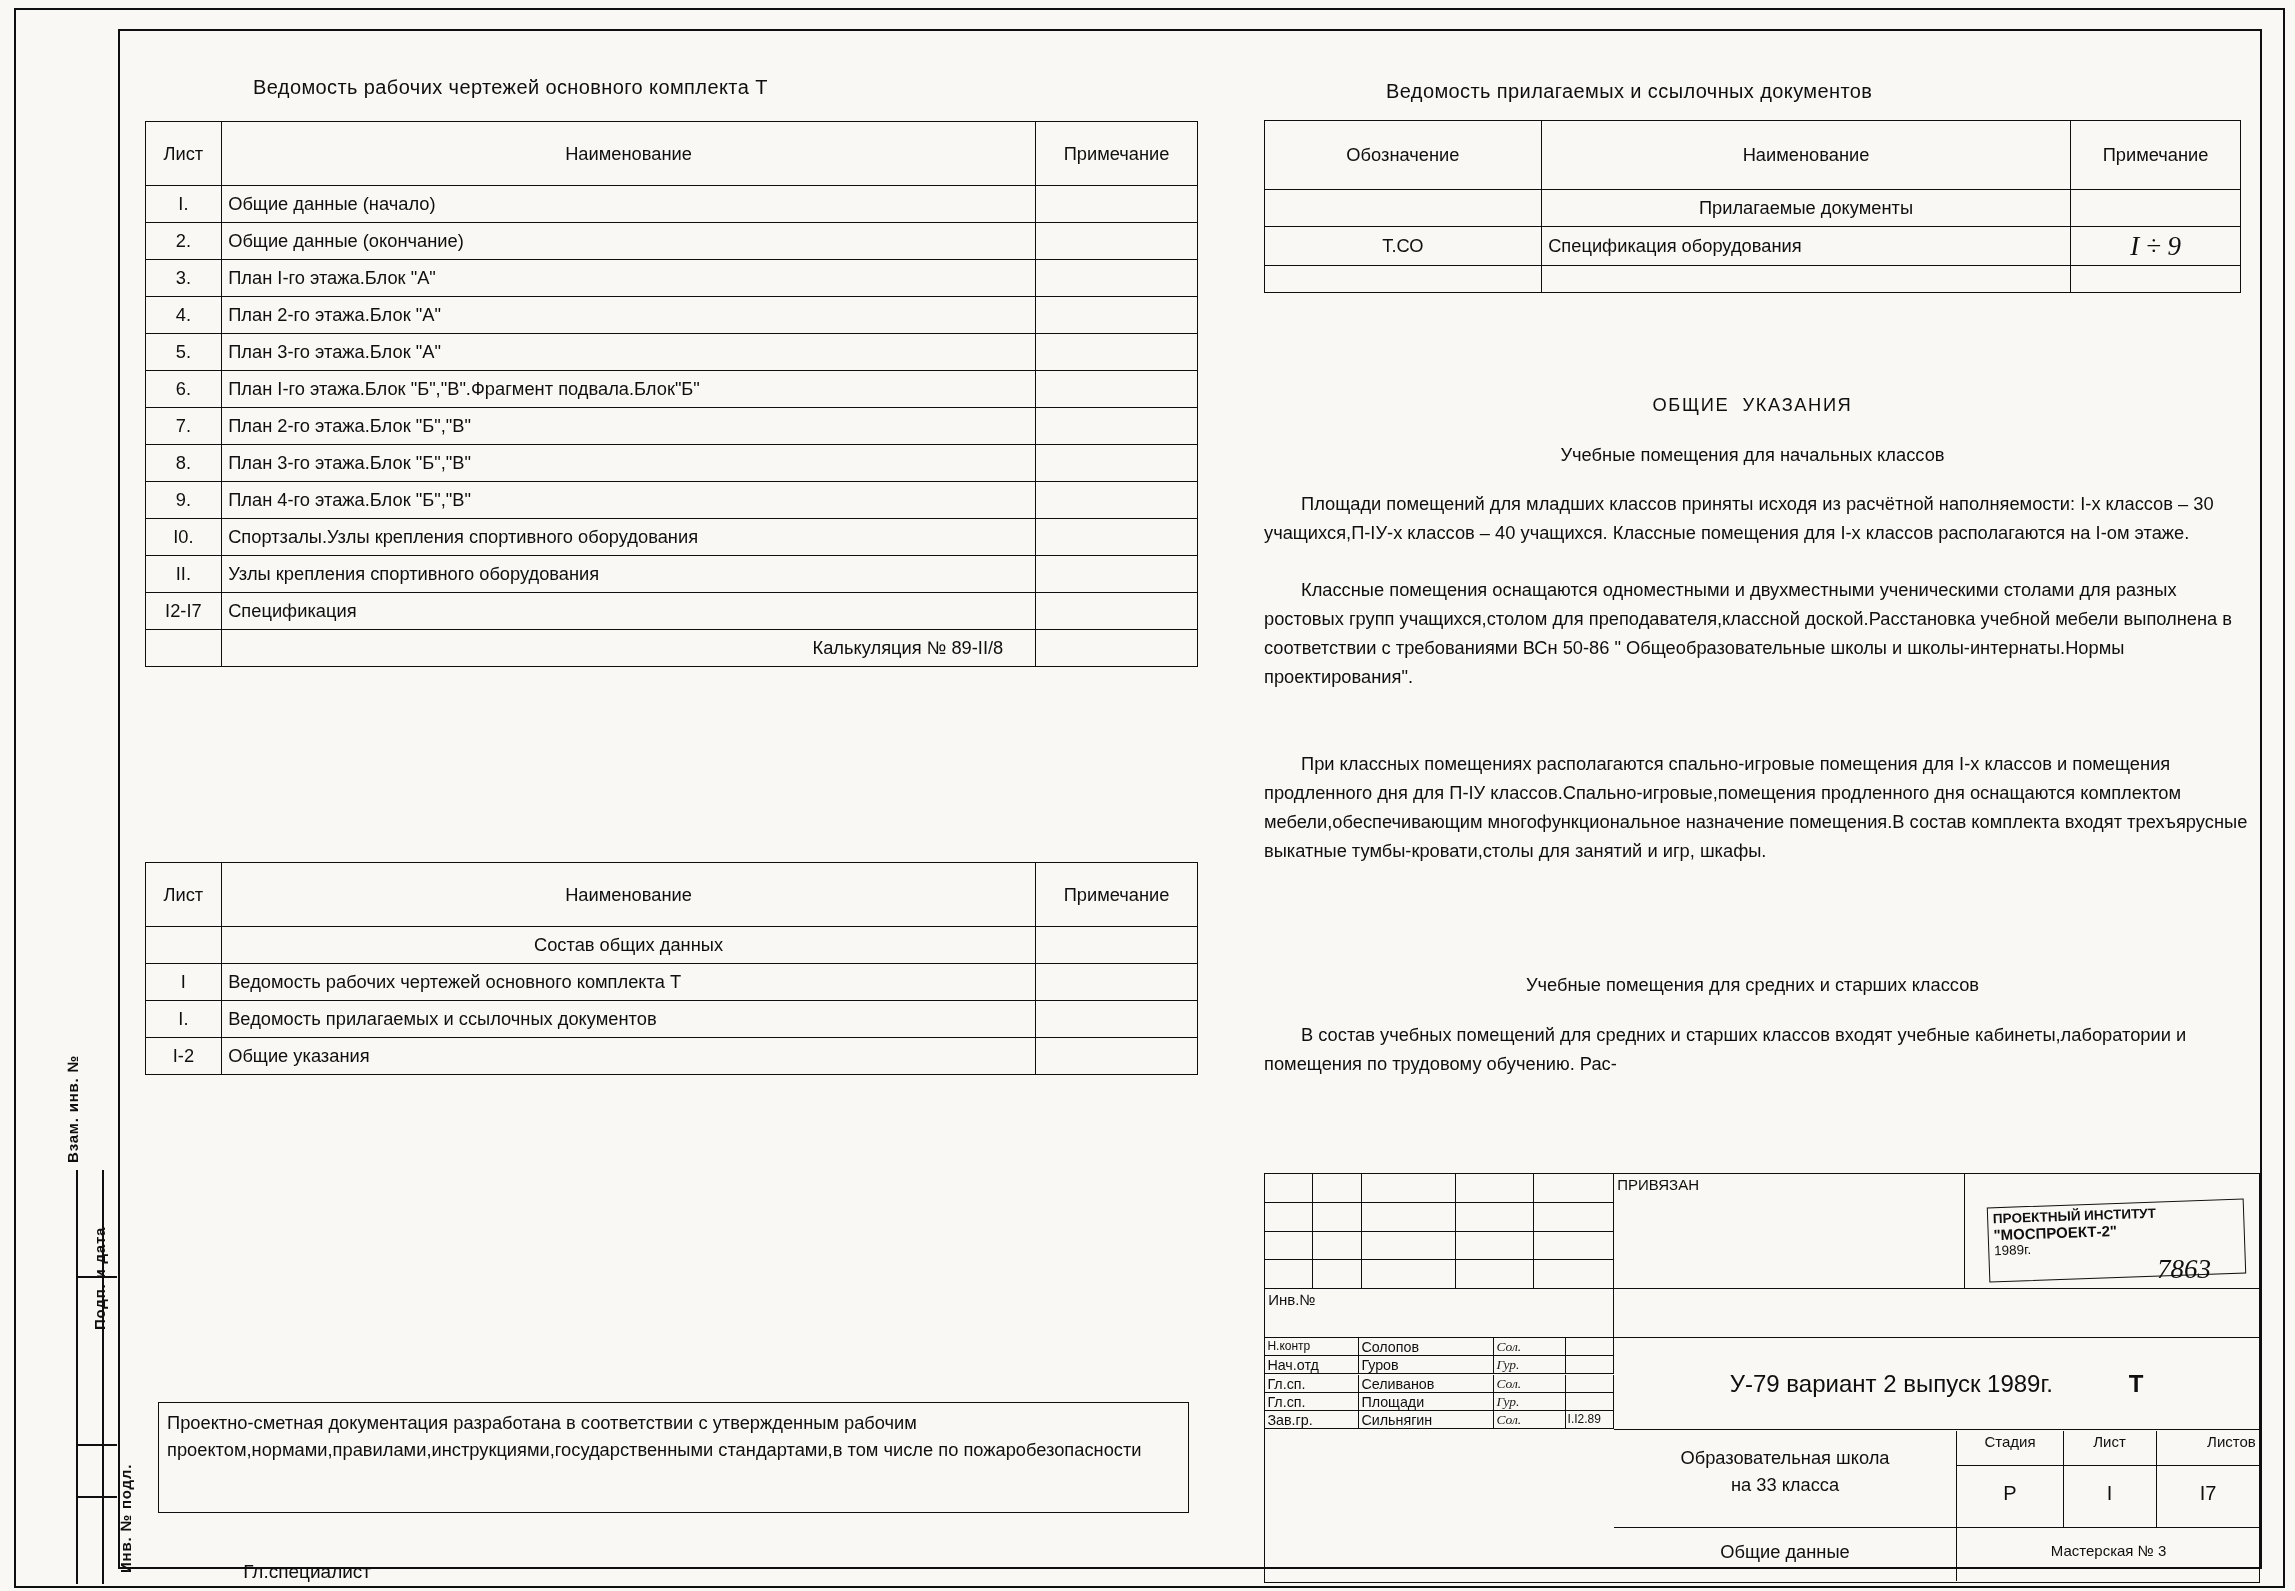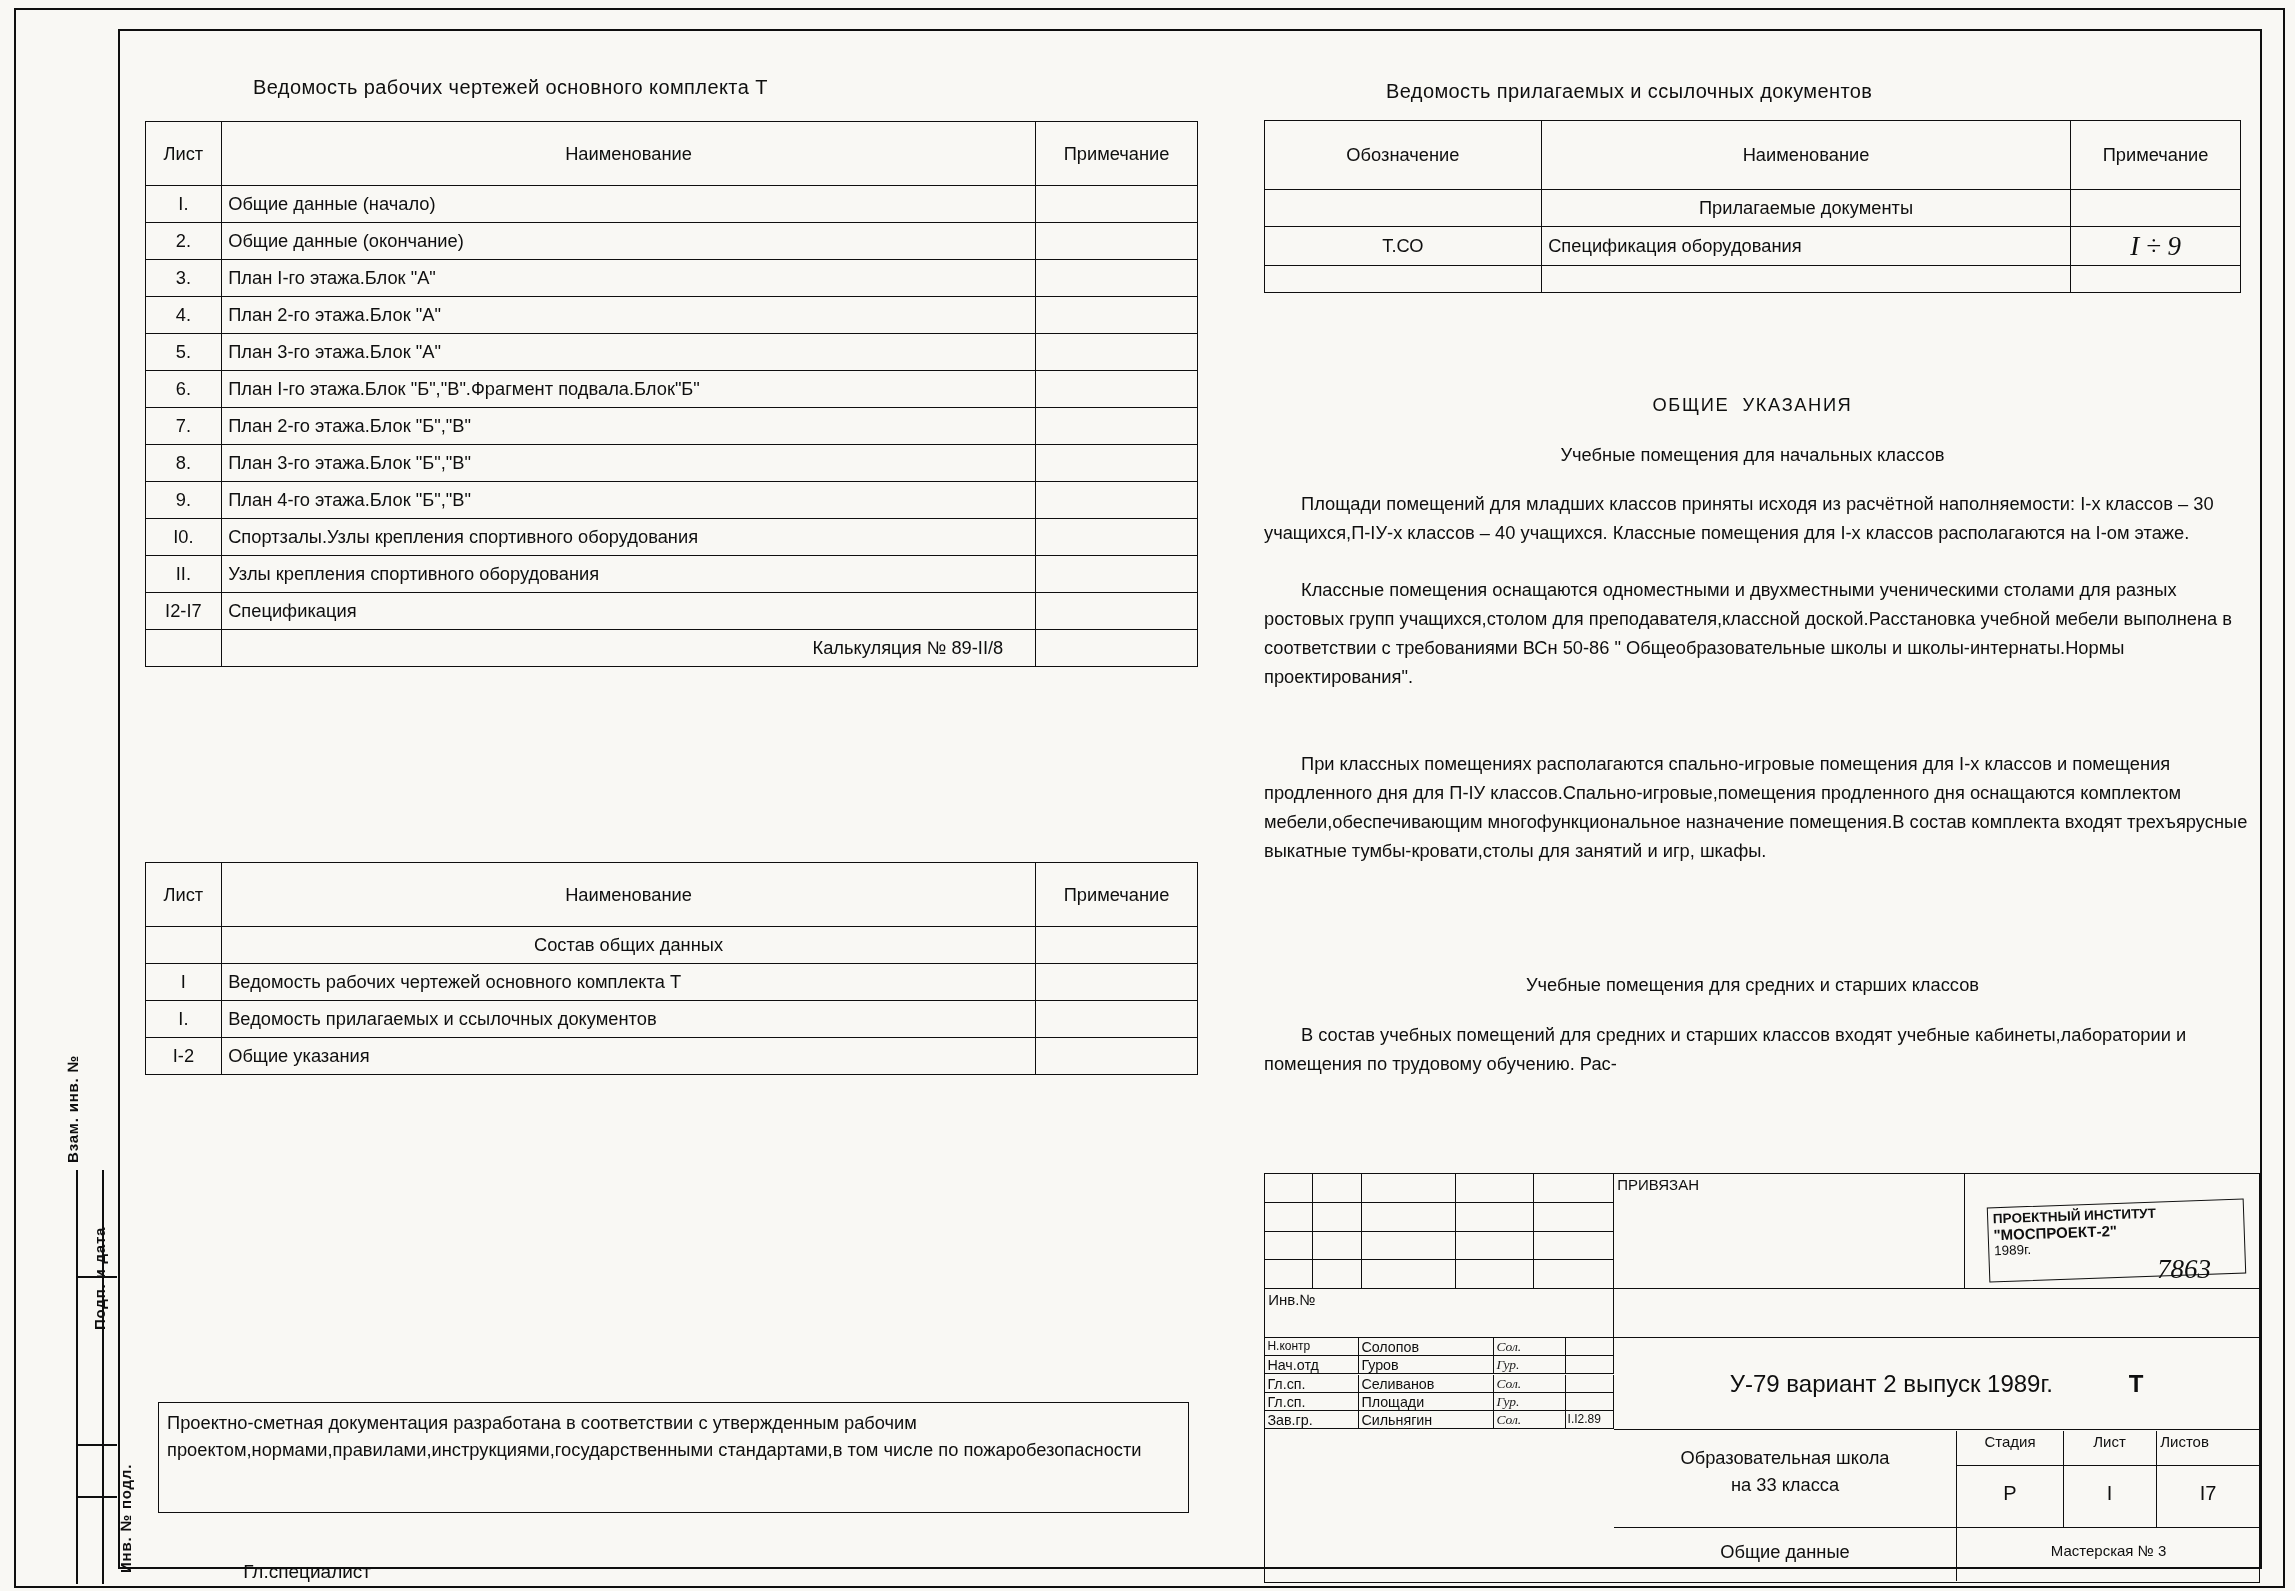--- a/index.html
+++ b/index.html
@@ -289,21 +289,21 @@
     </div>
 
     <div class="cell" style="left:349px;top:257px;width:343px;height:97px;text-align:center;padding-top:12.7px;white-space:normal;line-height:27px;font-size:18.3px;">
       <div>Образовательная школа</div>
       <div>на 33 класса</div>
     </div>
     <div class="cell" style="left:349px;top:354px;width:343px;height:53px;border-bottom:none;text-align:center;padding-top:12.7px;font-size:18.3px;">Общие данные</div>
 
     <div class="cell" style="left:692px;top:257px;width:107px;height:35px;text-align:center;">Стадия</div>
     <div class="cell" style="left:798px;top:257px;width:94px;height:35px;text-align:center;">Лист</div>
-    <div class="cell" style="left:892px;top:257px;width:102px;height:35px;text-align:left;border-right:none;">Листов</div>
+    <div class="cell" style="left:892px;top:257px;width:102px;height:35px;text-align:right;border-right:none;">Листов</div>
 
     <div class="cell" style="left:692px;top:292px;width:107px;height:62px;text-align:center;padding-top:16px;font-size:20px;">Р</div>
     <div class="cell" style="left:798px;top:292px;width:94px;height:62px;text-align:center;padding-top:16px;font-size:20px;">I</div>
     <div class="cell" style="left:892px;top:292px;width:102px;height:62px;text-align:center;padding-top:16px;font-size:20px;border-right:none;">I7</div>
 
     <div class="cell" style="left:692px;top:354px;width:303px;height:53px;border-right:none;border-bottom:none;text-align:center;padding-top:14.3px;">Мастерская № 3</div>
   </div>
 
 </div>
 

